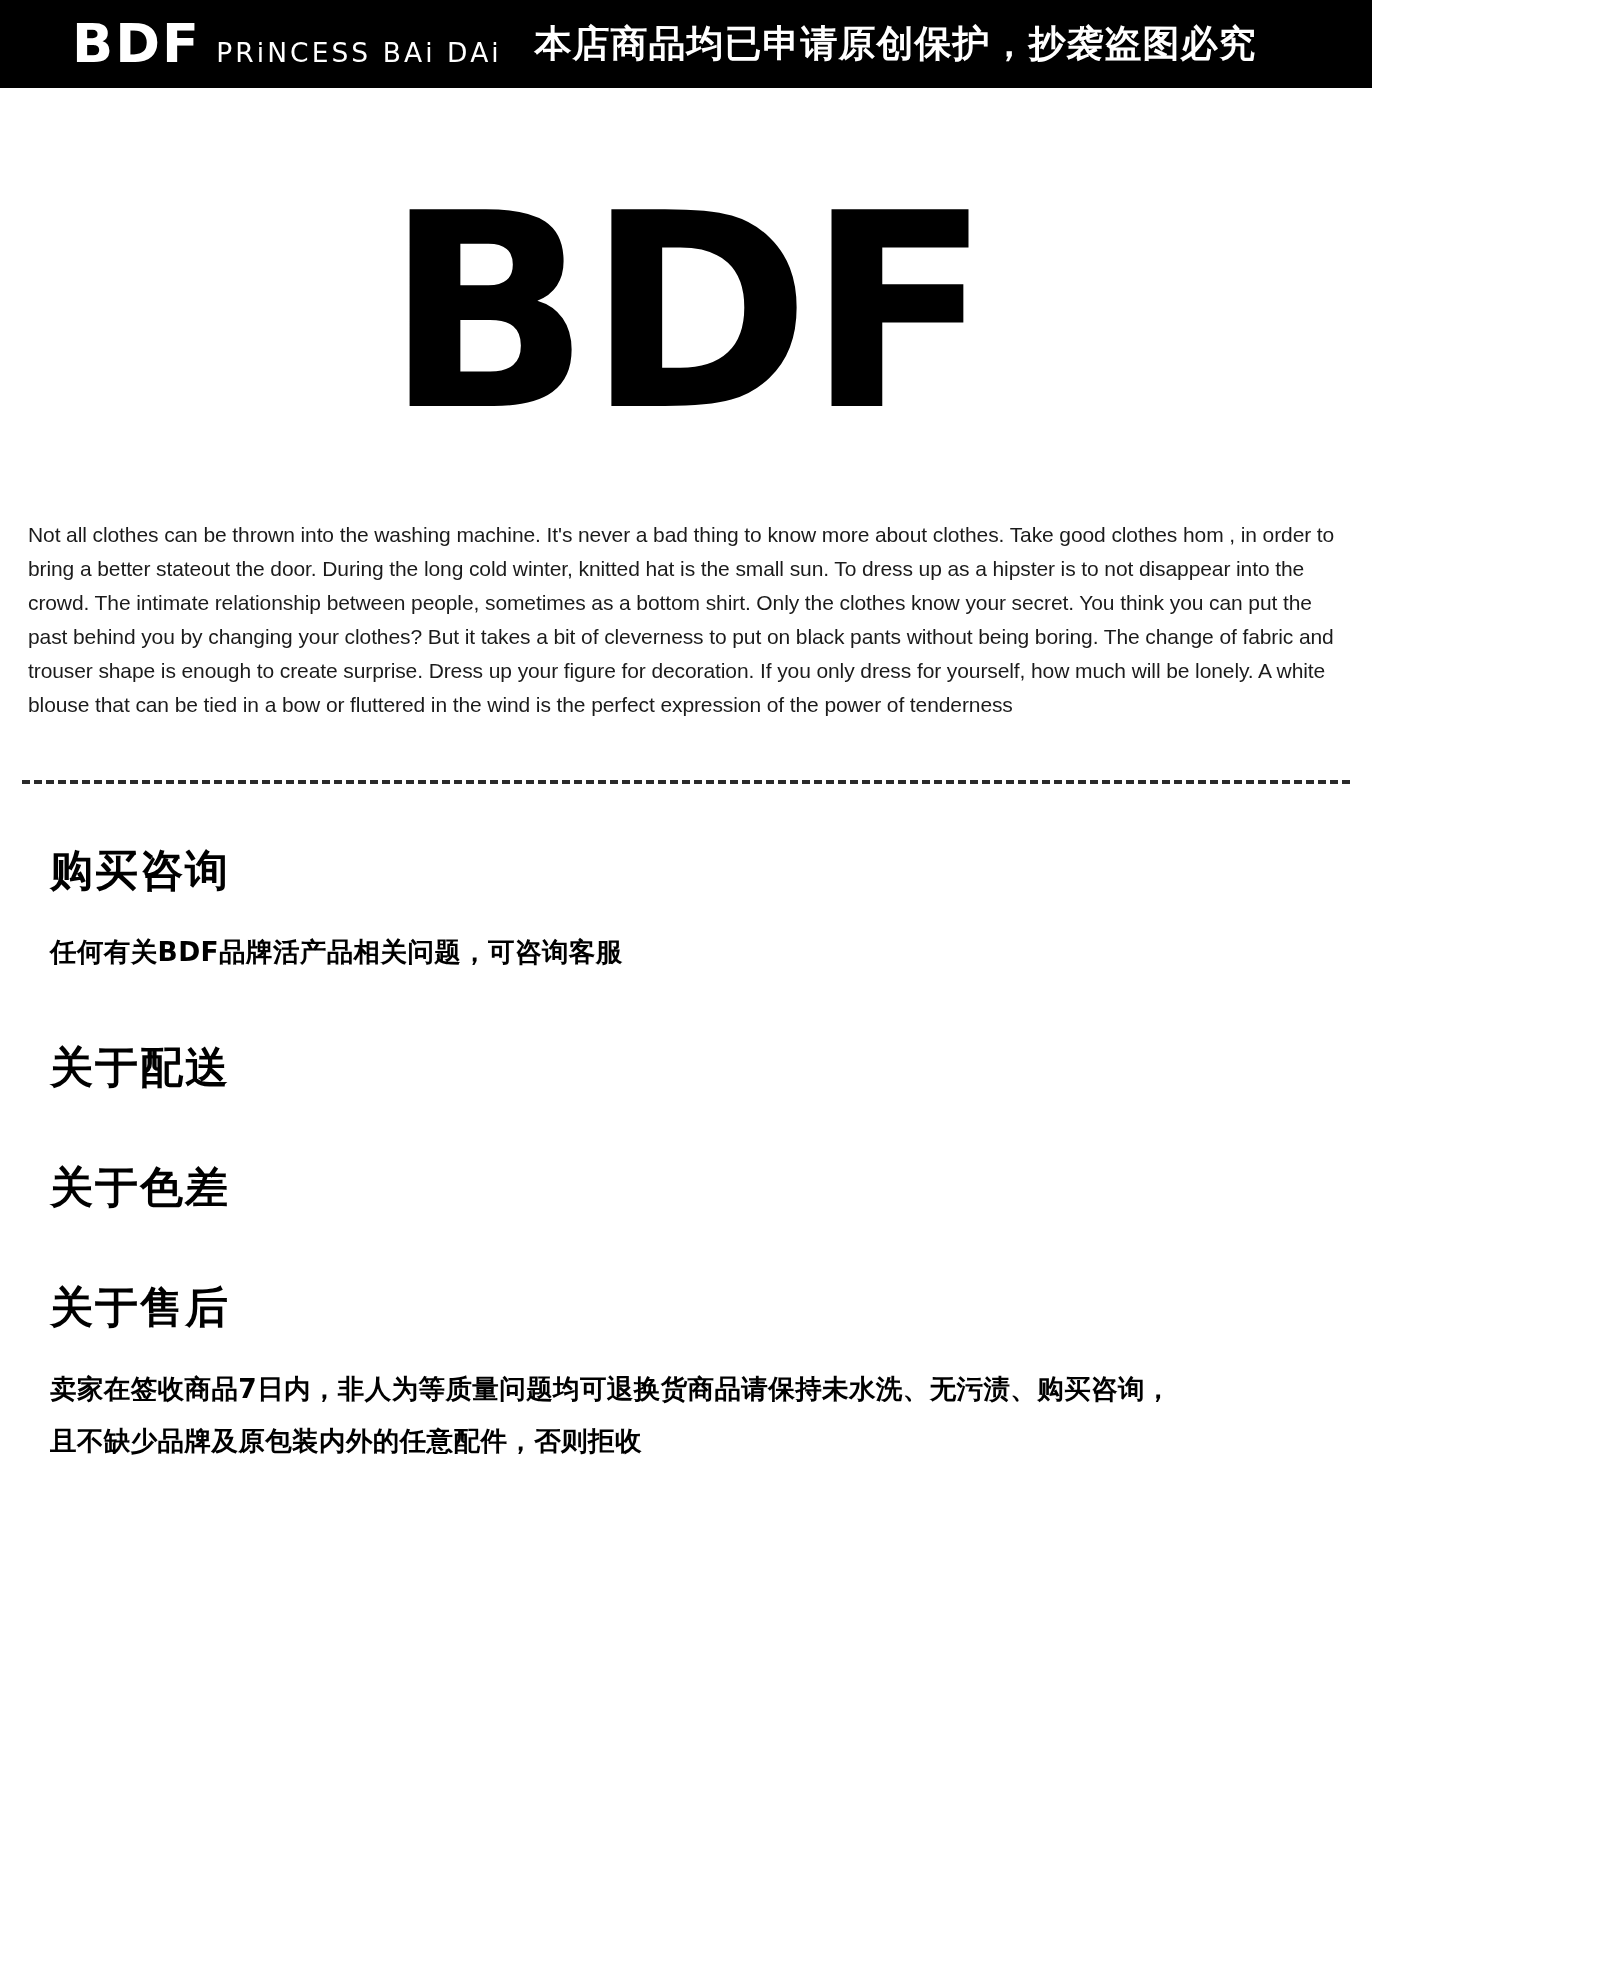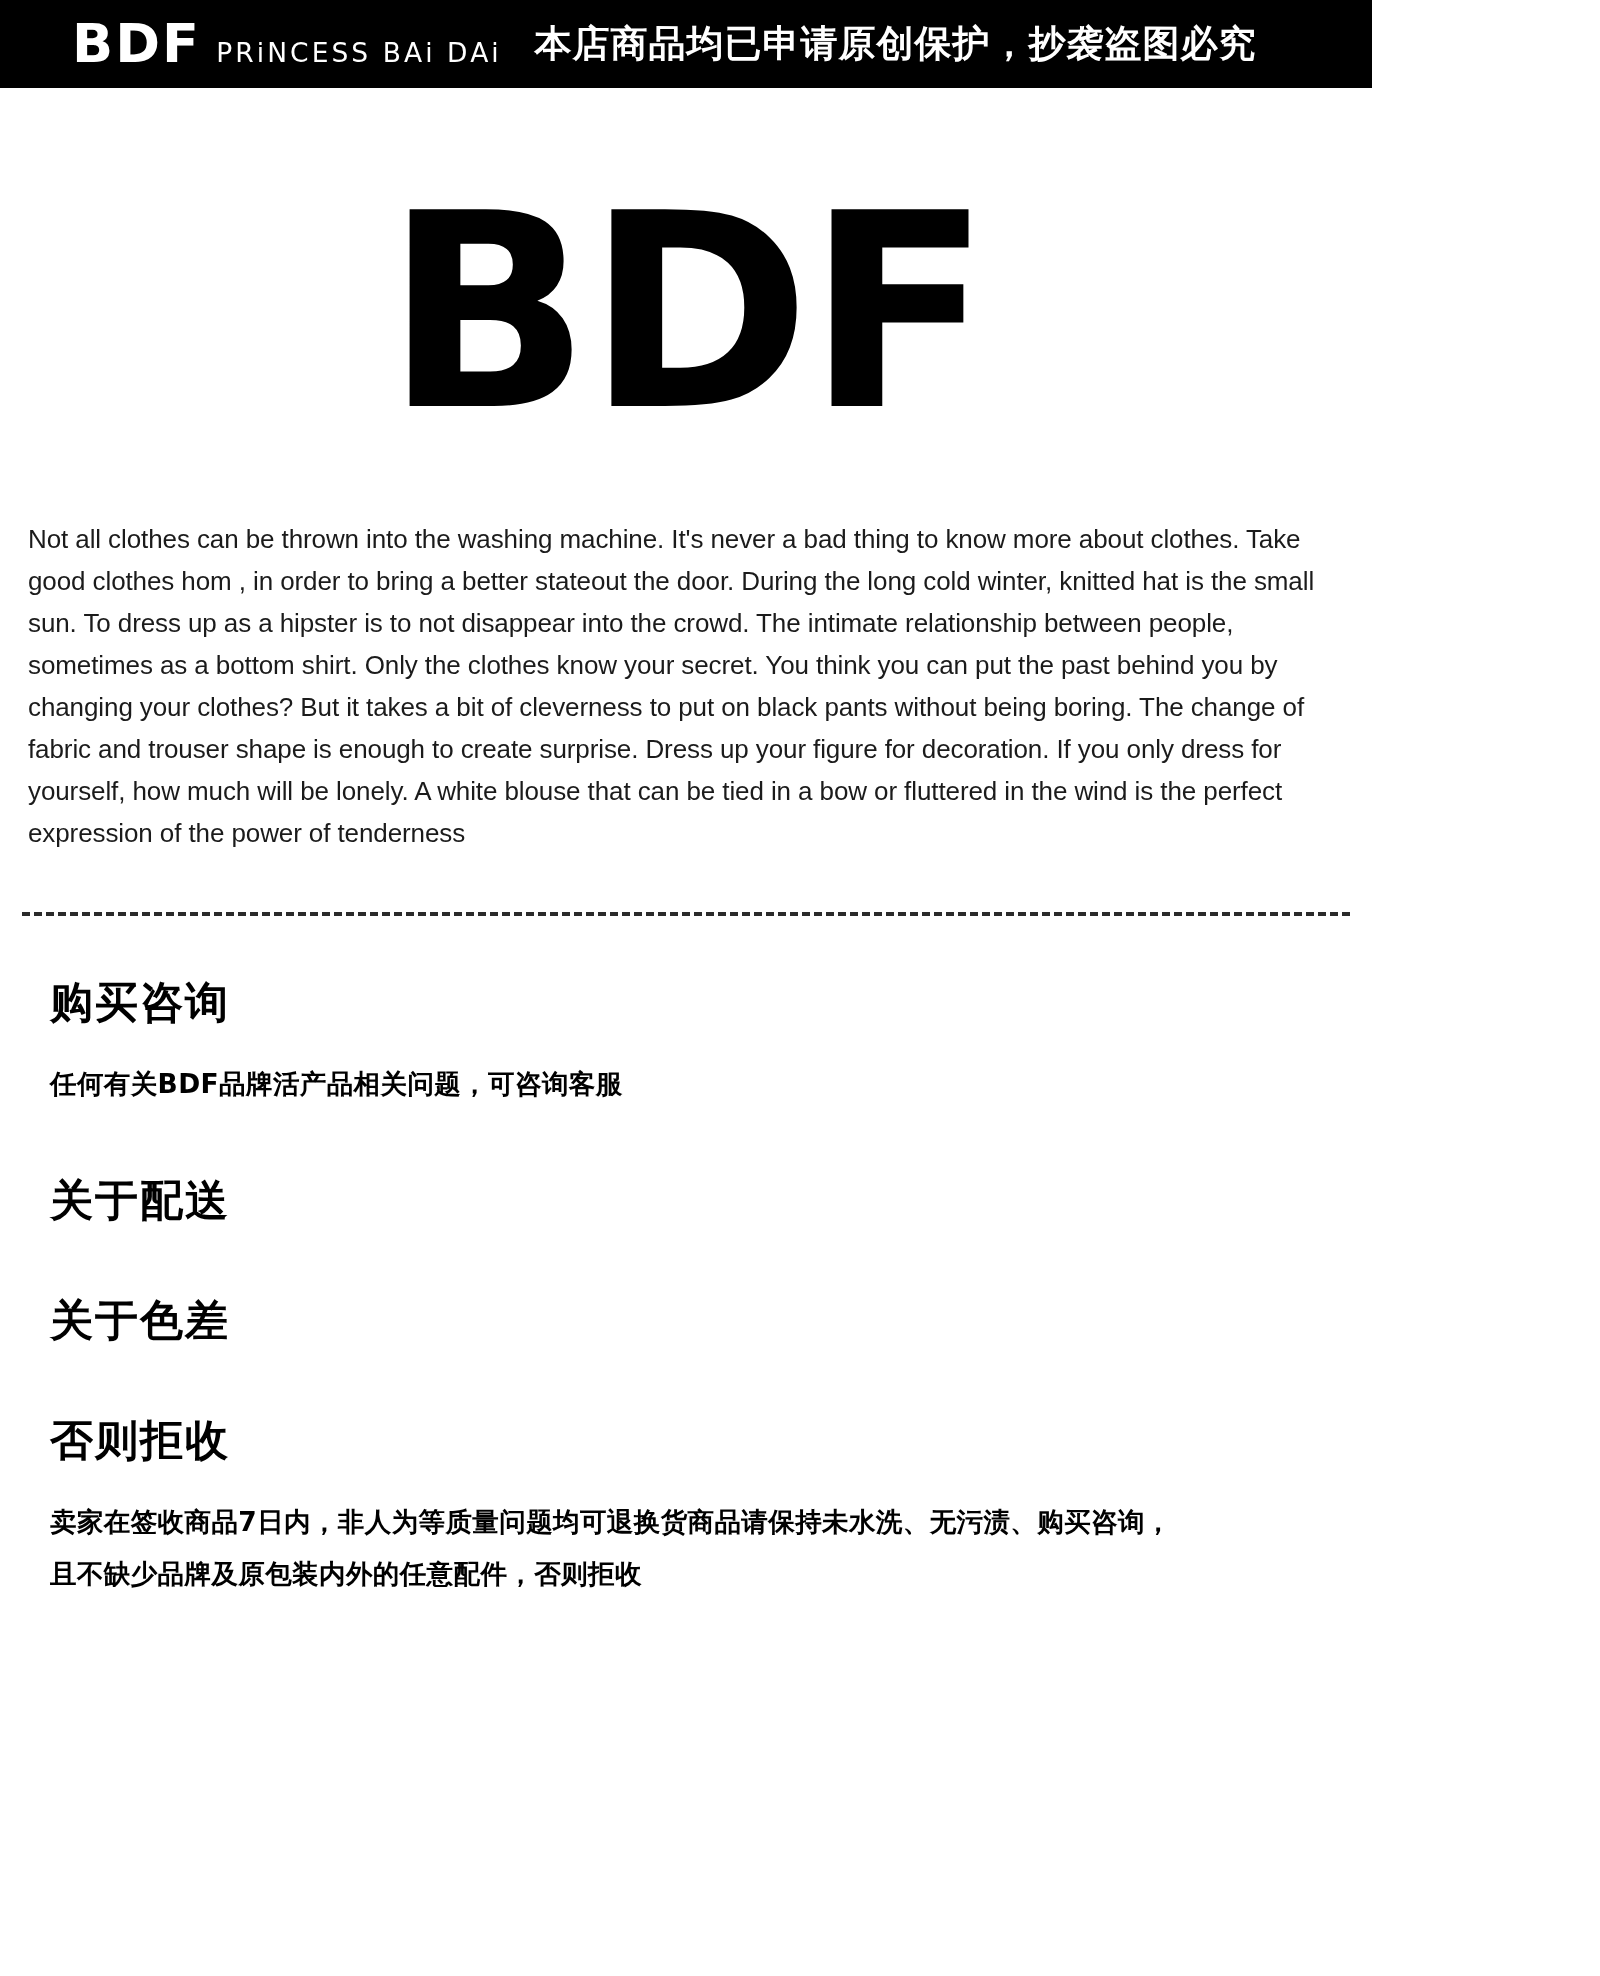--- a/index.html
+++ b/index.html
@@ -74,21 +74,21 @@
     font-weight: 700;
     line-height: 0.85;
     letter-spacing: -4px;
     color: #000000;
     display: inline-block;
   }
 
   
   .intro {
     margin: 70px 28px 0 28px;
-    font-size: 26px;
+    font-size: 21px;
     line-height: 1.62;
     color: #1b1b1b;
     letter-spacing: -0.1px;
     font-family: "Liberation Sans", sans-serif;
   }
 
   
   .divider {
     margin: 58px 22px 0 22px;
     border-top: 4px dashed #2a2a2a;
@@ -158,21 +158,21 @@
 
     <div class="section">
       <h2 class="section-title">关于配送</h2>
     </div>
 
     <div class="section">
       <h2 class="section-title">关于色差</h2>
     </div>
 
     <div class="section">
-      <h2 class="section-title">否则拒收</h2>
+      <h2 class="section-title">关于售后</h2>
       <p class="section-body">
         <span class="line">卖家在签收商品7日内，非人为等质量问题均可退换货商品请保持未水洗、无污渍、购买咨询，</span>
         <span class="line">且不缺少品牌及原包装内外的任意配件，否则拒收</span>
       </p>
     </div>
 
   </div>
 </div>
 
 </body></html>

